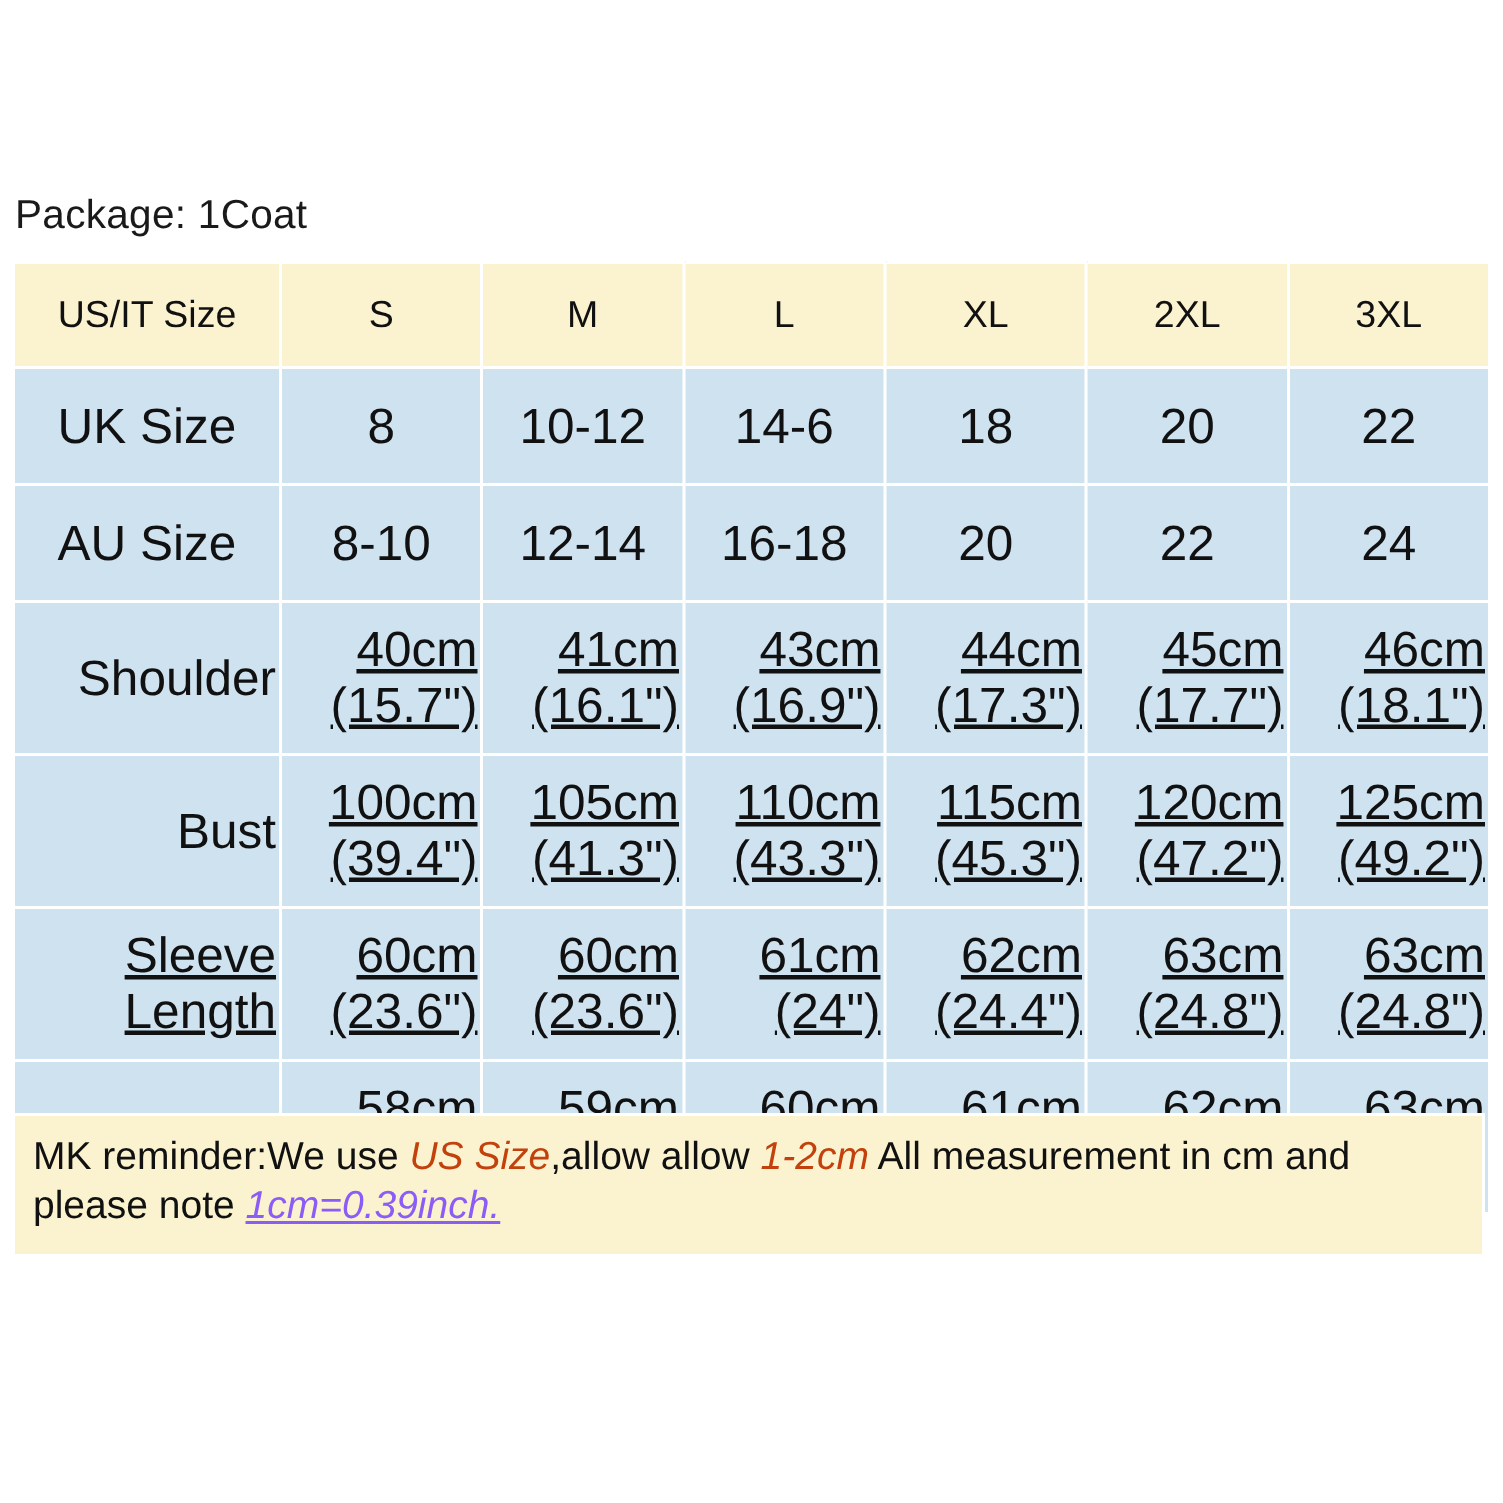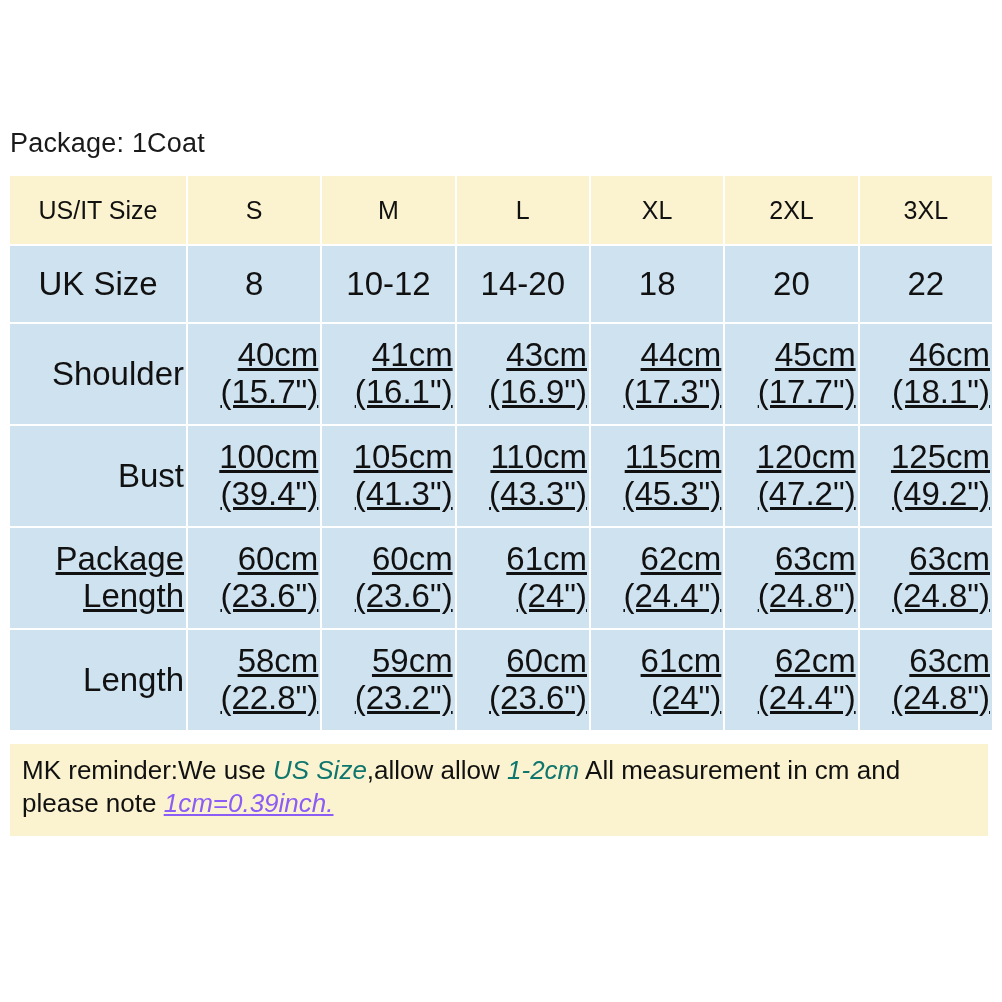--- a/index.html
+++ b/index.html
@@ -87,21 +87,21 @@
     border: 2px solid #ffffff;
     box-sizing: border-box;
     padding: 10px 12px 0 12px;
   }
   .note-text {
     font-size: 26px;
     line-height: 1.28;
     color: #111111;
   }
   .accent {
-    color: #0f766e;
+    color: #c2410c;
     font-style: italic;
     text-align: right;
   }
   .accent-underline {
     color: #8b5cf6;
     font-style: italic;
     text-decoration: underline;
   }
 </style>
 </head>
@@ -122,26 +122,35 @@
           <td>L</td>
           <td>XL</td>
           <td>2XL</td>
           <td>3XL</td>
         </tr>
 
         <tr class="simple-row">
           <td class="label-cell">UK Size</td>
           <td>8</td>
           <td>10-12</td>
-          <td>14-20</td>
+          <td>14-6</td>
           <td>18</td>
           <td>20</td>
           <td>22</td>
         </tr>
 
+        <tr class="simple-row">
+          <td class="label-cell">AU Size</td>
+          <td>8-10</td>
+          <td>12-14</td>
+          <td>16-18</td>
+          <td>20</td>
+          <td>22</td>
+          <td>24</td>
+        </tr>
 
         <tr>
           <td class="label-cell two-line">Shoulder</td>
           <td class="two-line">
             <span class="cell-sub">40cm</span>
             <span class="cell-sub">(15.7")</span>
           </td>
           <td class="two-line">
             <span class="cell-sub">41cm</span>
             <span class="cell-sub">(16.1")</span>
@@ -187,21 +196,21 @@
             <span class="cell-sub">(47.2")</span>
           </td>
           <td class="two-line">
             <span class="cell-sub">125cm</span>
             <span class="cell-sub">(49.2")</span>
           </td>
         </tr>
 
         <tr>
           <td class="label-cell two-line">
-            <span class="cell-sub">Package</span>
+            <span class="cell-sub">Sleeve</span>
             <span class="cell-sub">Length</span>
           </td>
           <td class="two-line">
             <span class="cell-sub">60cm</span>
             <span class="cell-sub">(23.6")</span>
           </td>
           <td class="two-line">
             <span class="cell-sub">60cm</span>
             <span class="cell-sub">(23.6")</span>
           </td>

